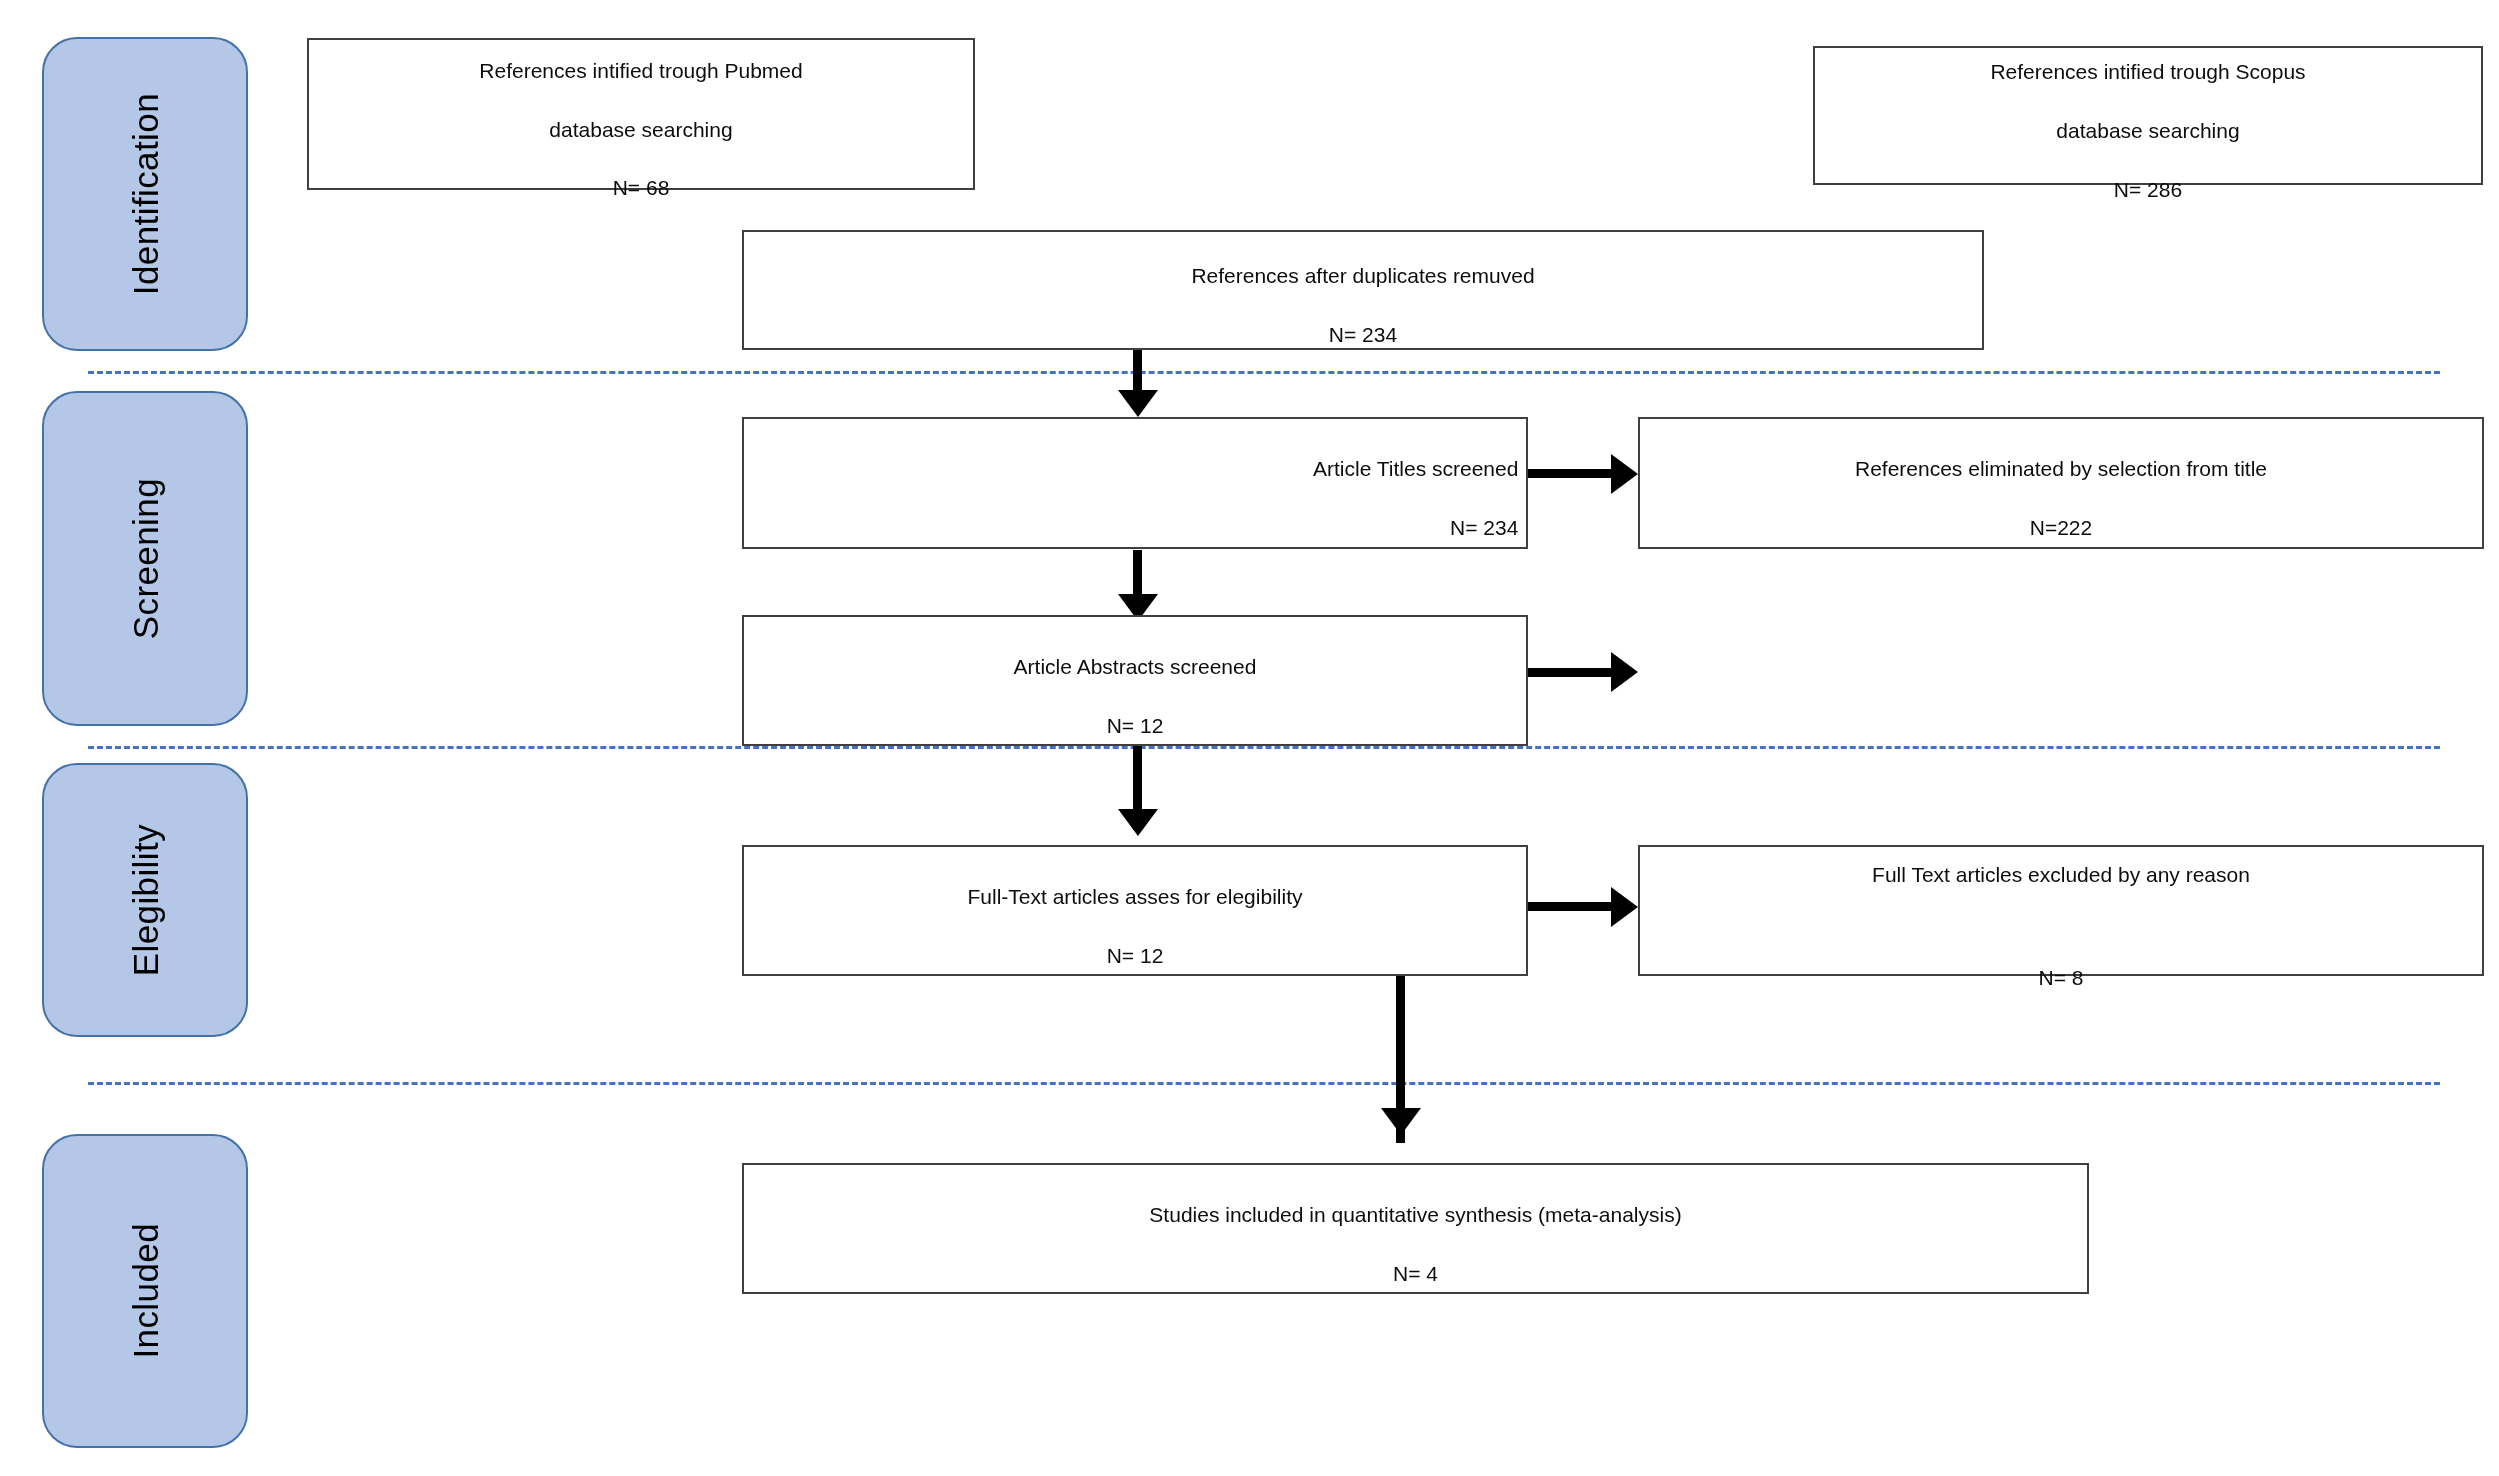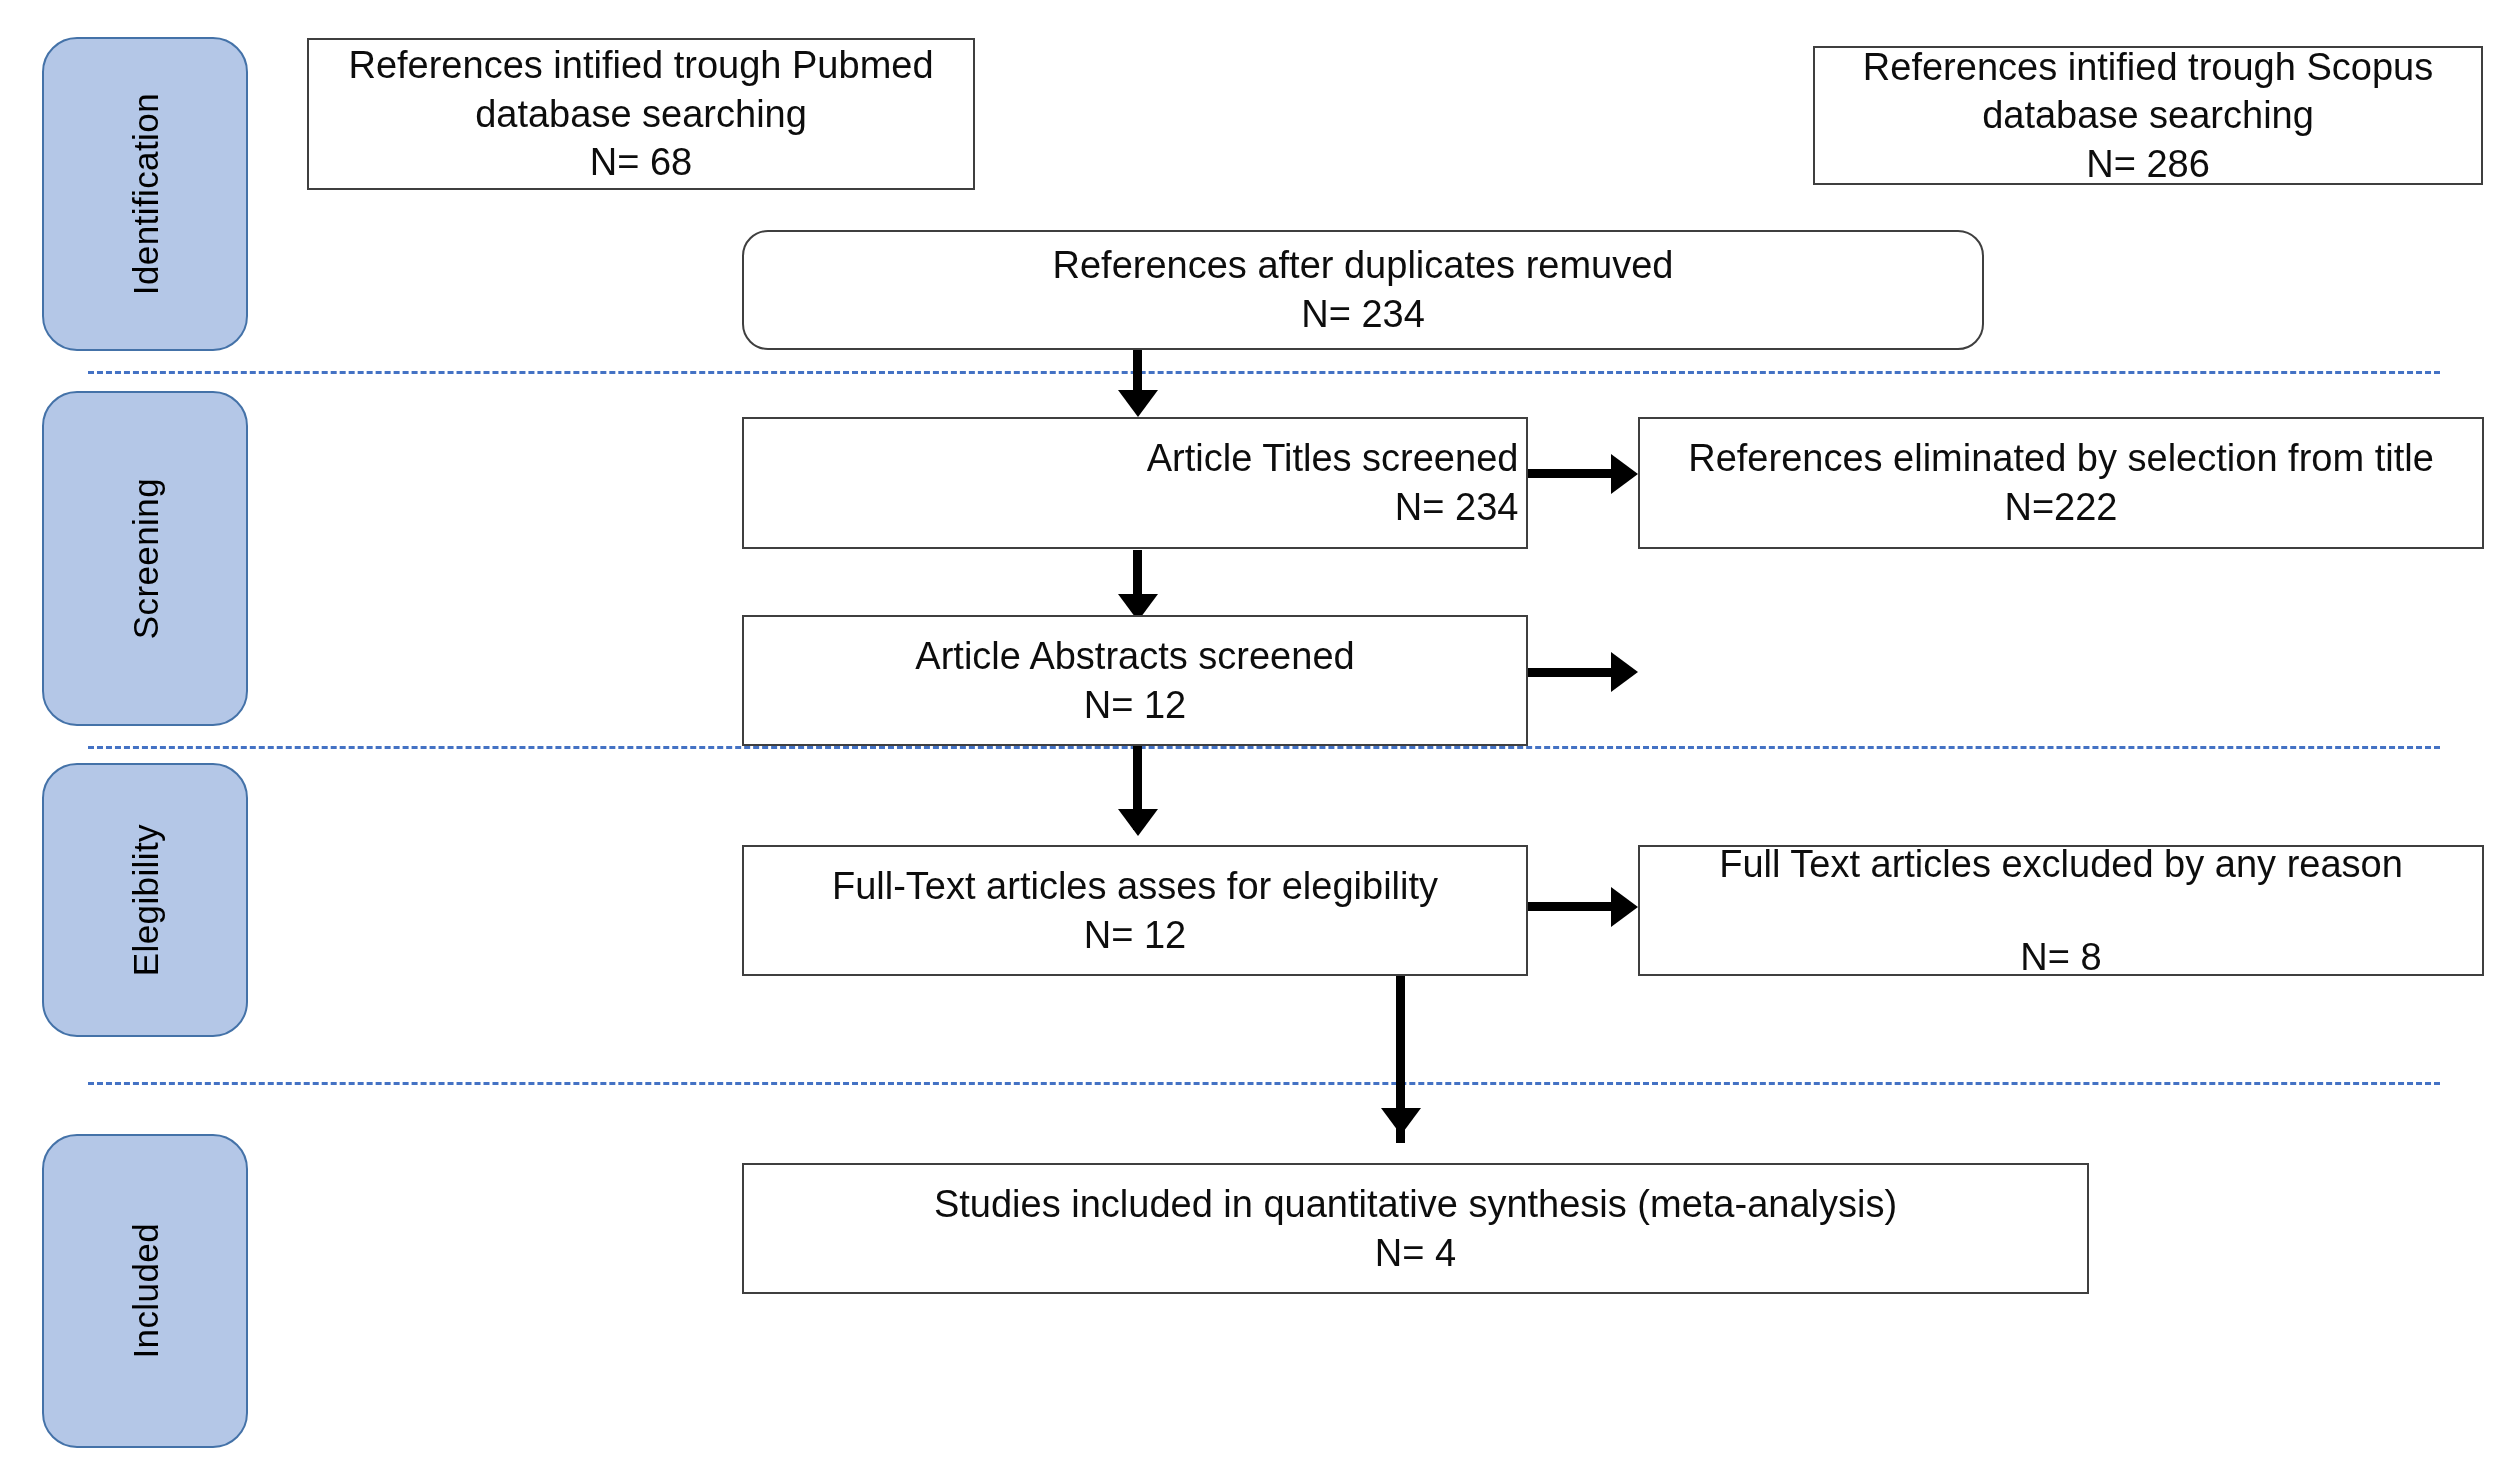--- a/index.html
+++ b/index.html
@@ -48,24 +48,25 @@
     background: #ffffff;
     border: 2.3px solid #3f3f3f;
     display: flex;
     flex-direction: column;
     align-items: center;
     justify-content: center;
     text-align: center;
     padding: 3px 7.6px;
   }
   .node-box .node-line {
-    font-size: 38px;
+    font-size: 21px;
     line-height: 1.28;
     color: #0d0d0d;
     white-space: nowrap;
+    margin-top: 32px;
   }
 
   
   .divider {
     position: absolute;
     height: 0;
     border-top: 3px dashed #4472c4;
   }
 
   
@@ -126,21 +127,21 @@
     <div class="node-line">database searching</div>
     <div class="node-line">N= 68</div>
   </div>
 
   <div class="node-box" style="left:1813px; top:46px; width:670px; height:139px;">
     <div class="node-line">References intified trough Scopus</div>
     <div class="node-line">database searching</div>
     <div class="node-line">N= 286</div>
   </div>
 
-  <div class="node-box" style="left:742px; top:230px; width:1242px; height:120px;border-radius:26px;">
+  <div class="node-box" style="left:742px; top:230px; width:1242px; height:120px;">
     <div class="node-line">References after duplicates remuved</div>
     <div class="node-line">N= 234</div>
   </div>
 
   <div class="v-line" style="left:1133px; top:350px; height:59px;"></div>
   <div class="arrow-down" style="left:1118px; top:390px;"></div>
 
   <div class="node-box" style="left:742px; top:417px; width:786px; height:132px;align-items:flex-end;">
     <div class="node-line">Article Titles screened</div>
     <div class="node-line">N= 234</div>

